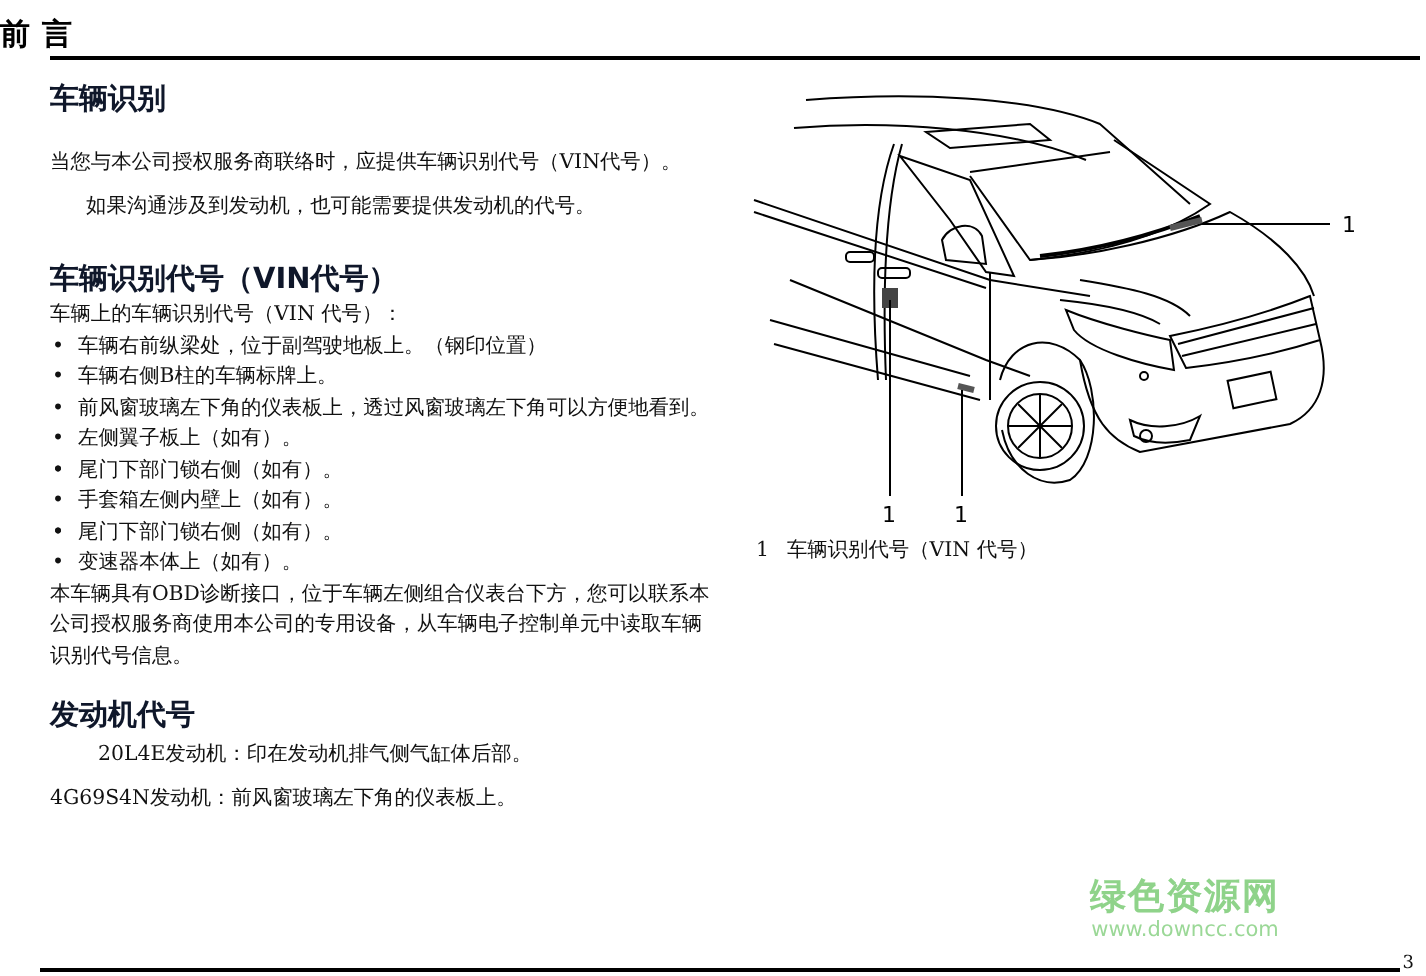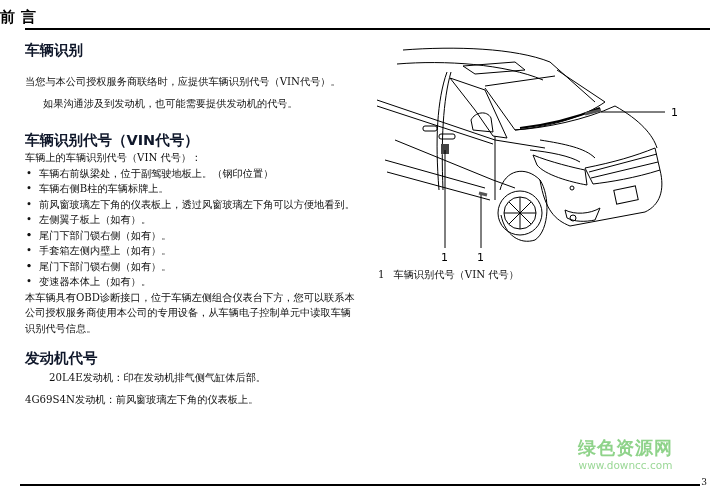--- a/index.html
+++ b/index.html
@@ -44,21 +44,21 @@
   .callout-num {
     position: absolute; font-family: "DejaVu Sans", "Liberation Sans", sans-serif;
     font-size: 11px; color: #000;
   }
   .caption {
     position: absolute; left: 378px; top: 268px; font-size: 10.2px;
   }
   .caption .num { margin-right: 9px; }
 
   .watermark {
-    position: absolute; left: 578px; top: 436px; text-align: center;
+    position: absolute; left: 545px; top: 436px; text-align: center;
     font-family: "DejaVu Sans", "Liberation Sans", sans-serif;
   }
   .watermark .wm-title { font-size: 18px; font-weight: bold; color: #8fd38a; letter-spacing: 1px; }
   .watermark .wm-url { font-size: 10.5px; color: #9bd897; margin-top: -1px; }
   .footer-rule {
     position: absolute; top: 484px; left: 20px; width: 680px; height: 1.5px; background: #000;
   }
   .page-num {
     position: absolute; right: 6px; top: 477px; font-size: 9px;
   }

